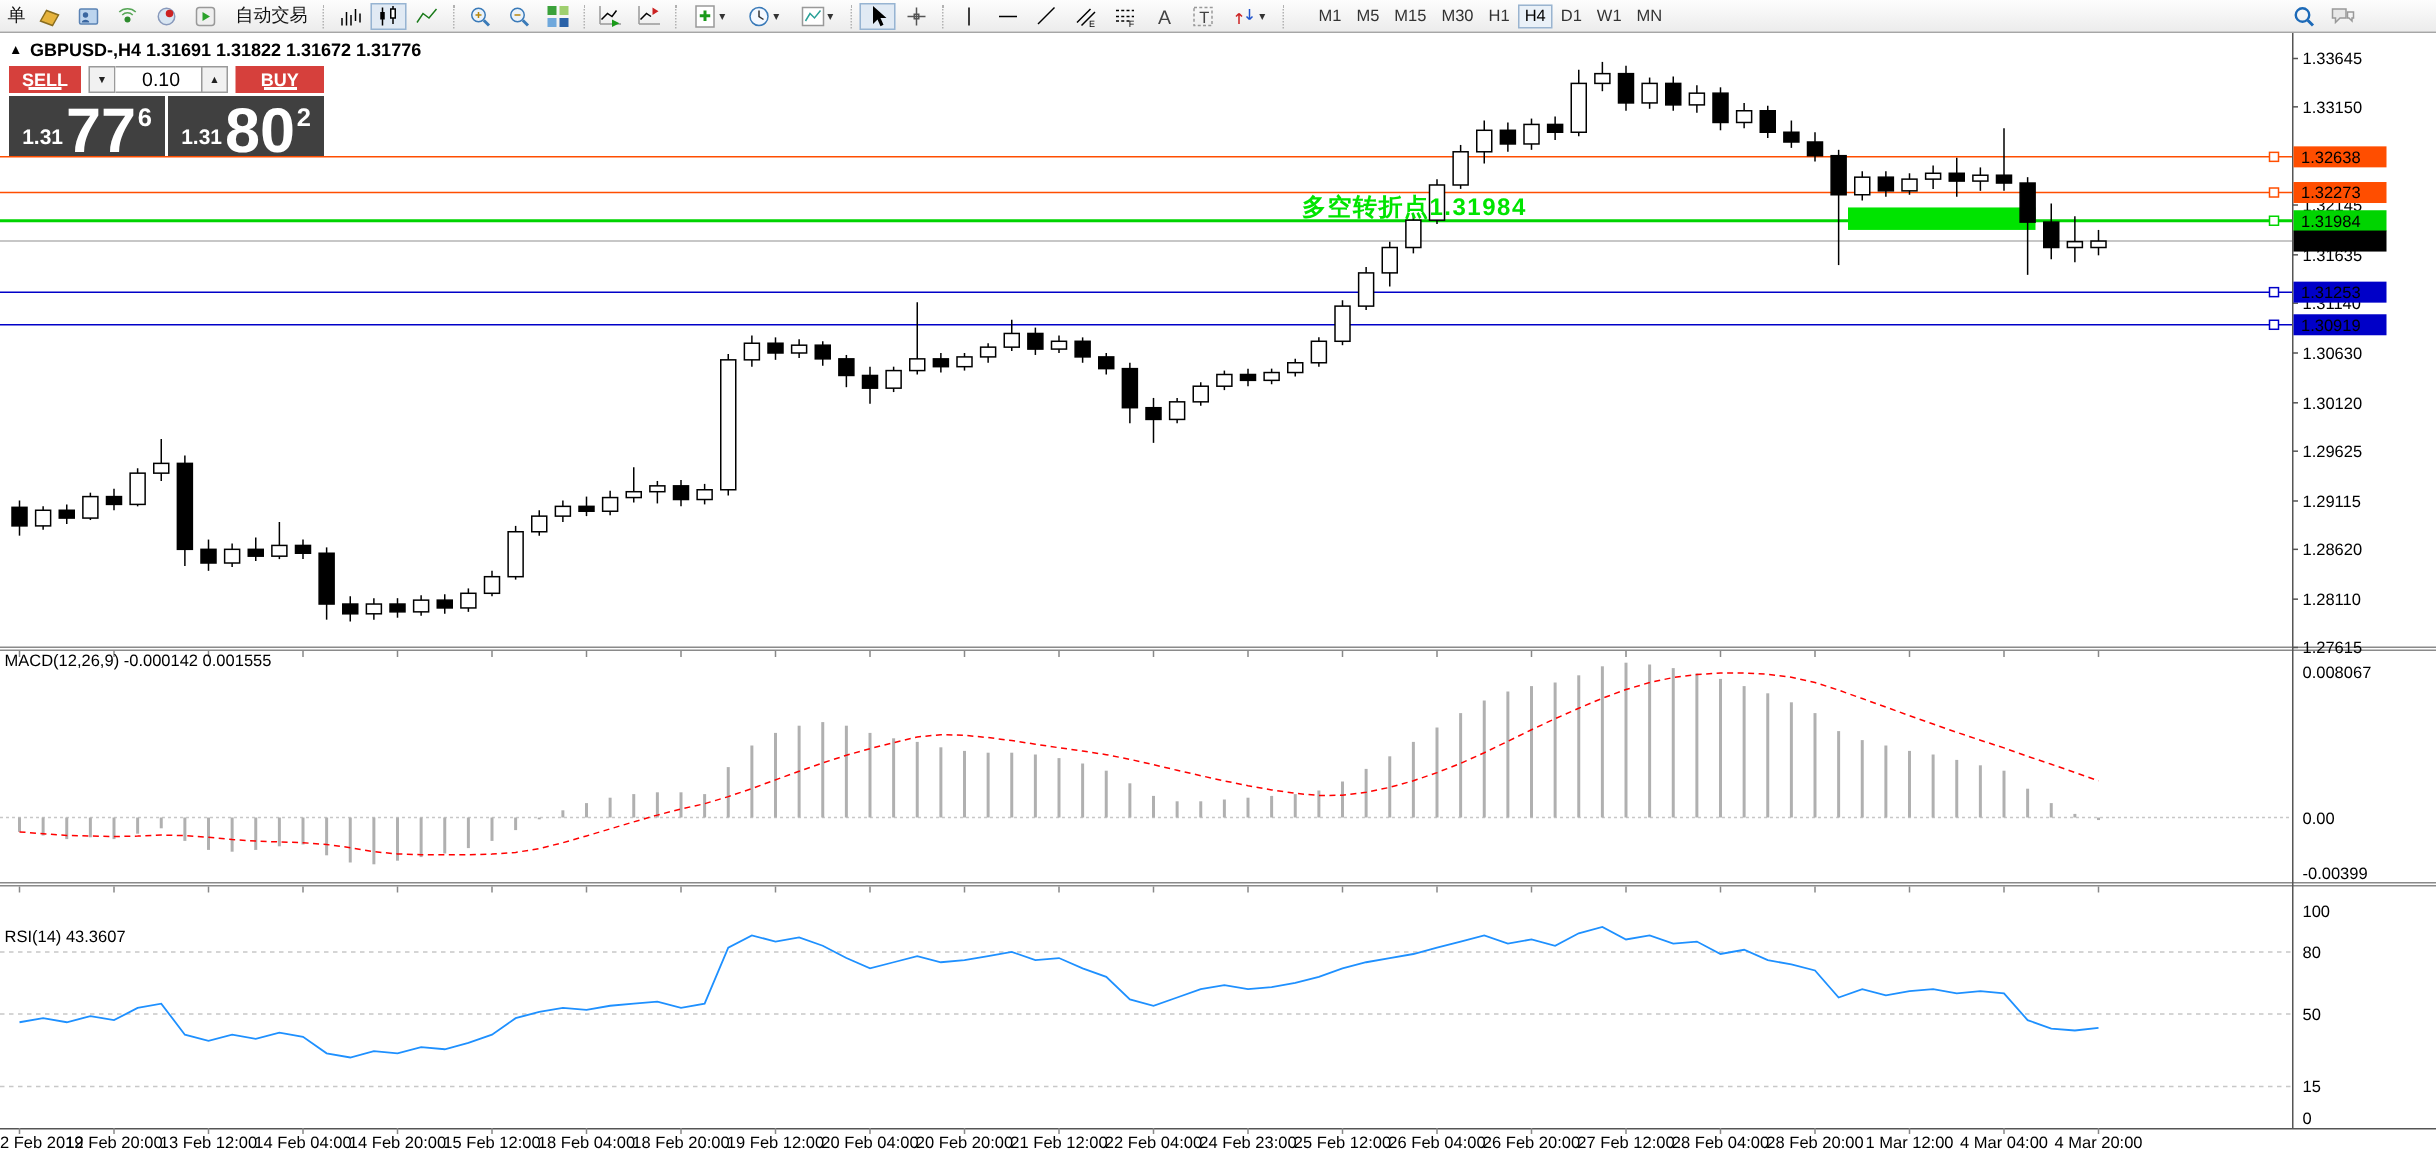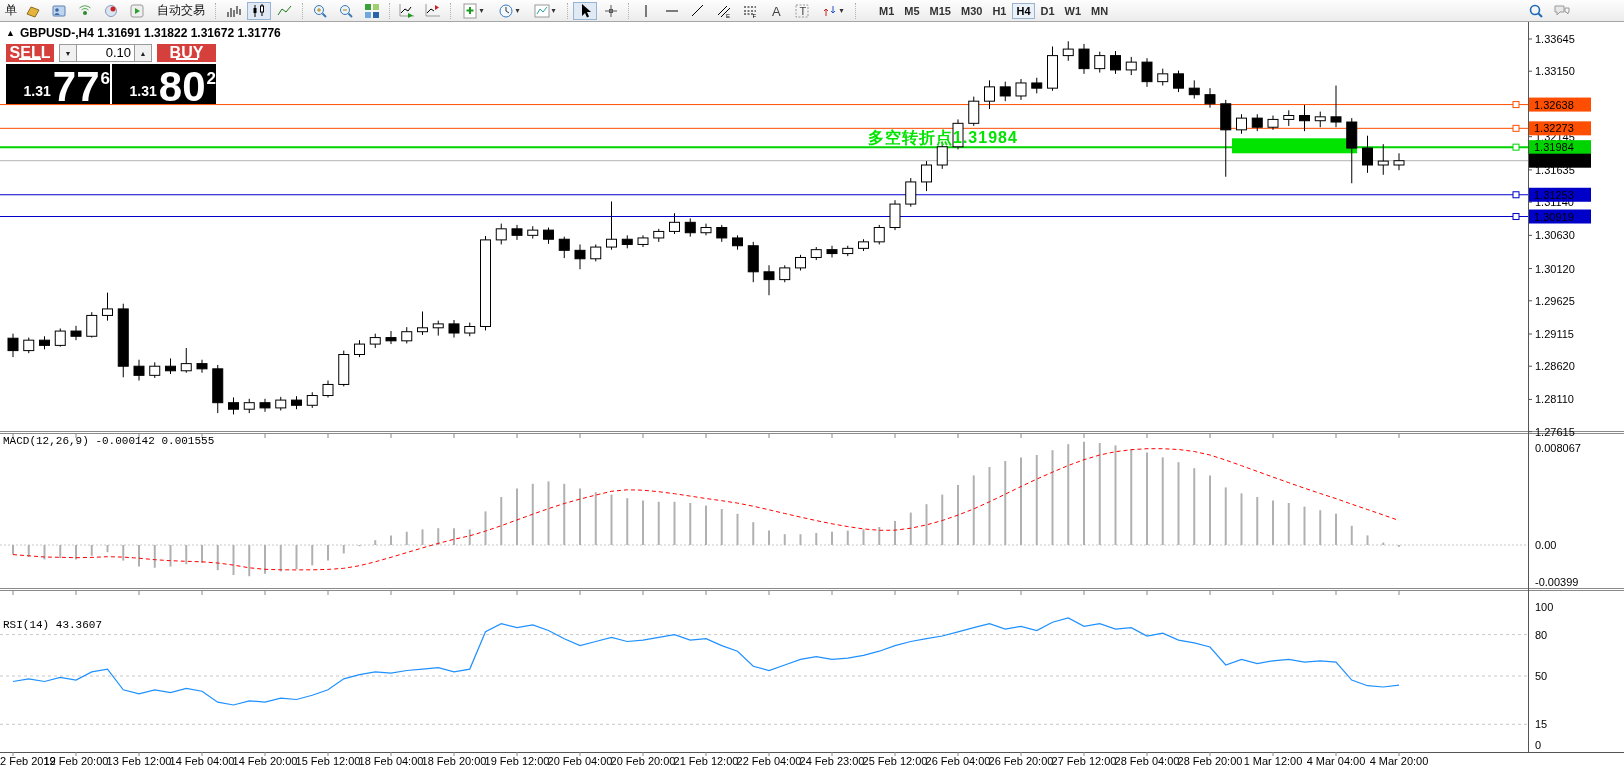--- a/index.html
+++ b/index.html
@@ -11,50 +11,50 @@
            display:flex;align-items:center;padding:0 2px;z-index:5;}
   .tb{width:24px;height:18px;display:flex;align-items:center;justify-content:center;
       margin:0 1px;border:1px solid transparent;box-sizing:border-box;}
   .tb.sel{background:#e1eaf4;border-color:#97b4d2;}
   .tb svg{display:block;}
   .caret{font-size:8px;color:#333;margin-left:1px;}
   .grip{height:16px;border-left:1px dotted #b2b2b2;margin:0 4px;}
   .tb-label{font-size:12px;color:#111;padding:0 3px;}
   .auto{display:flex;align-items:center;gap:13px;font-size:12px;color:#111;padding:0 4px;width:auto;}
   .tfgroup{display:flex;align-items:center;margin-left:14px;}
-  .tfb{min-width:20px;height:16px;font-weight:bold;font-size:11px;color:#333;
+  .tfb{min-width:20px;height:16px;font-weight:normal;font-size:11px;color:#333;
        display:flex;align-items:center;justify-content:center;margin:0 1px;padding:0 3px;
        border:1px solid transparent;box-sizing:border-box;}
   .tfb.sel{background:#eaf1f8;border-color:#9ab4cf;color:#000;}
   .spacer{flex:1;}
   
   .chart-title{position:absolute;left:6px;top:26px;z-index:6;display:flex;align-items:center;gap:5px;
                font-size:12px;font-weight:bold;color:#000;}
   .chart-title .tri{font-size:9px;}
   
   .tp{position:absolute;left:6px;top:44px;width:210px;z-index:7;}
   .tp-row1{display:flex;height:18px;margin-bottom:2px;}
-  .rbtn{background:#d6403c;color:#fff;font-weight:bold;font-size:16px;display:flex;
+  .rbtn{background:#d6403c;color:#fff;font-weight:bold;font-size:12px;display:flex;
         align-items:center;justify-content:center;position:relative;}
   .rbtn .uline{position:absolute;bottom:2px;left:50%;margin-left:-11px;width:22px;height:2px;background:#fff;}
   .btn-sell{width:48px;margin-right:5px;}
   .btn-buy{width:59px;margin-left:5px;}
   .spin{width:18px;background:#f1f1f1;border:1px solid #9a9a9a;box-sizing:border-box;
         display:flex;align-items:center;justify-content:center;font-size:7px;color:#222;}
   .vol{flex:1;background:#fff;border:1px solid #9a9a9a;border-left:none;border-right:none;
-       box-sizing:border-box;text-align:right;font-size:13px;color:#000;line-height:16px;padding-right:3px;}
+       box-sizing:border-box;text-align:right;font-size:13px;color:#000;line-height:16px;padding-right:14px;}
   .tp-row2{display:flex;height:40px;}
-  .bigbox{flex:1;background:#000000;color:#fff;display:flex;align-items:flex-end;justify-content:flex-end;}
+  .bigbox{flex:1;background:#404040;color:#fff;display:flex;align-items:flex-end;justify-content:center;}
   .bigbox.sell{margin-right:1px;}
   .bigbox.buy{margin-left:1px;}
   .bp-small{font-size:14px;font-weight:bold;margin:0 2px 5px 0;}
   .bp-big{font-size:42px;font-weight:bold;line-height:34px;}
   .bp-sup{font-size:17px;font-weight:bold;margin:0 0 15px 1px;}
   
-  .ind-label{position:absolute;font-size:11px;color:#000;z-index:2;font-family:Liberation Mono, monospace;}
+  .ind-label{position:absolute;font-size:11px;color:#000;z-index:2;}
   #macd-label{left:3px;top:435px;}
   #rsi-label{left:3px;top:619px;}
   #annotation{position:absolute;left:868px;top:128px;font-size:16px;font-weight:bold;
               letter-spacing:1px;z-index:2;}
   
   #chart-svg{position:absolute;left:0;top:0;z-index:1;}
   #chart-svg text{font-family:"Liberation Sans",sans-serif;font-size:11px;fill:#000;}
 </style>
 </head>
 <body>

